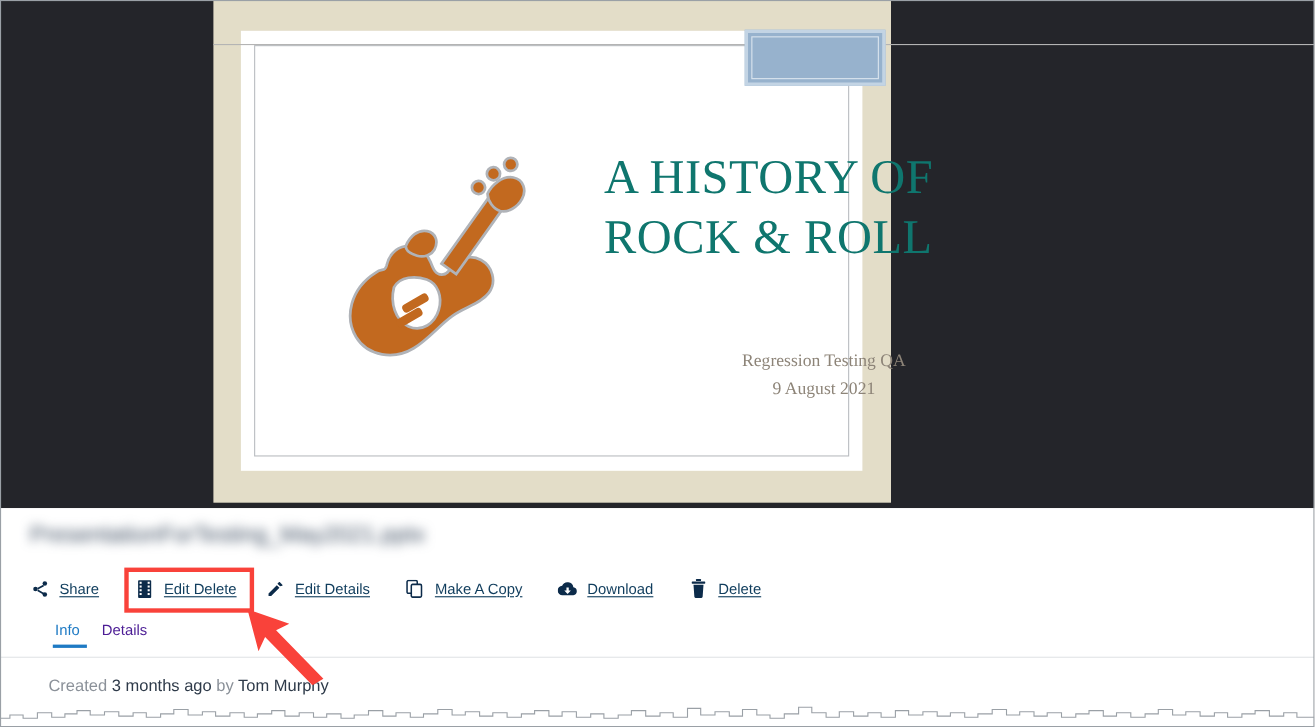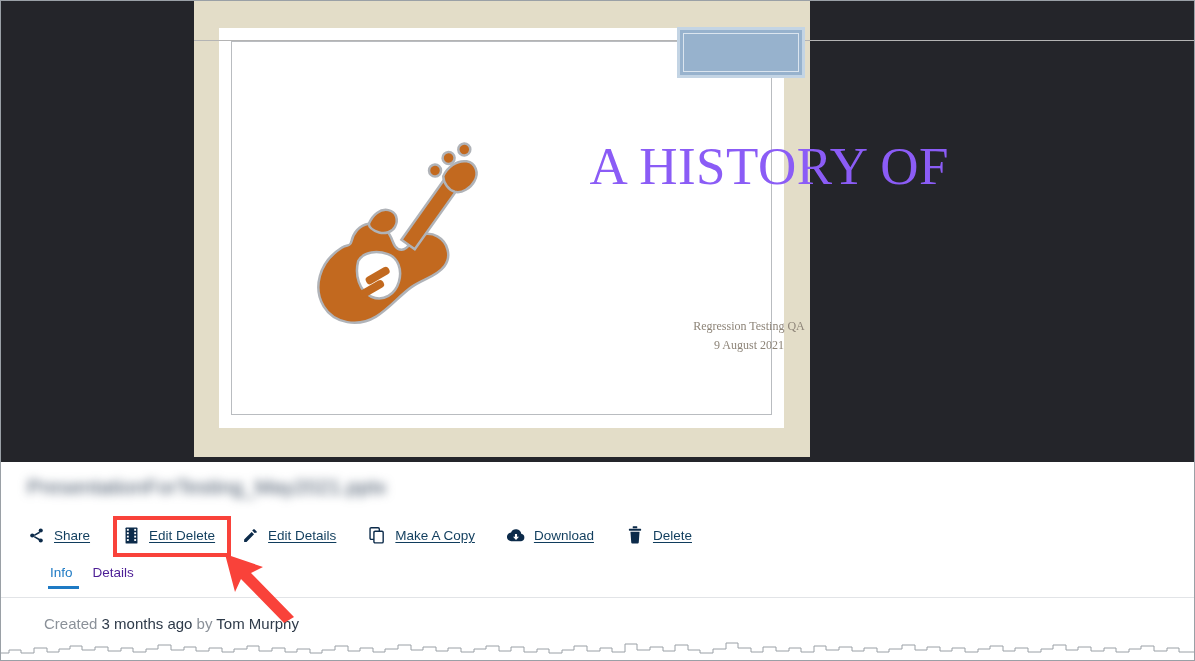--- a/index.html
+++ b/index.html
@@ -81,36 +81,36 @@
     height: 200px;
   }
   .guitar-wrap svg { display: block; width: 100%; height: 100%; }
 
   
   .slide-title {
     position: absolute;
     left: 330px;
     top: 105px;
     width: 400px;
-    text-align: right;
+    text-align: left;
     font-family: "Liberation Serif", serif;
-    font-size: 53px;
+    font-size: 44px;
     line-height: 1.25;
     letter-spacing: 0.5px;
-    color: #8b5cf6;
+    color: #0f766e;
     font-weight: 400;
   }
   .slide-subtitle {
     position: absolute;
     left: 330px;
     top: 289px;
     width: 400px;
     text-align: center;
     font-family: "Liberation Serif", serif;
-    font-size: 12px;
+    font-size: 16px;
     line-height: 1.55;
     color: #8d8478;
   }
 
   
   .blue-selection {
     position: absolute;
     left: 677px;
     top: 27px;
     width: 128px;
@@ -318,20 +318,21 @@
 
               <circle cx="140" cy="44" r="6" fill="#c2691f" stroke="#b0b3b8" stroke-width="2.5"></circle>
               <circle cx="154" cy="32" r="6" fill="#c2691f" stroke="#b0b3b8" stroke-width="2.5"></circle>
               <circle cx="170" cy="24" r="6" fill="#c2691f" stroke="#b0b3b8" stroke-width="2.5"></circle>
             </g>
           </svg>
         </div>
 
         <div class="slide-title">
           <div>A HISTORY OF</div>
+          <div>ROCK &amp; ROLL</div>
         </div>
 
         <div class="slide-subtitle">
           <div>Regression Testing QA</div>
           <div>9 August 2021</div>
         </div>
       </div>
     </div>
 
     <div class="guide-line left"></div>

